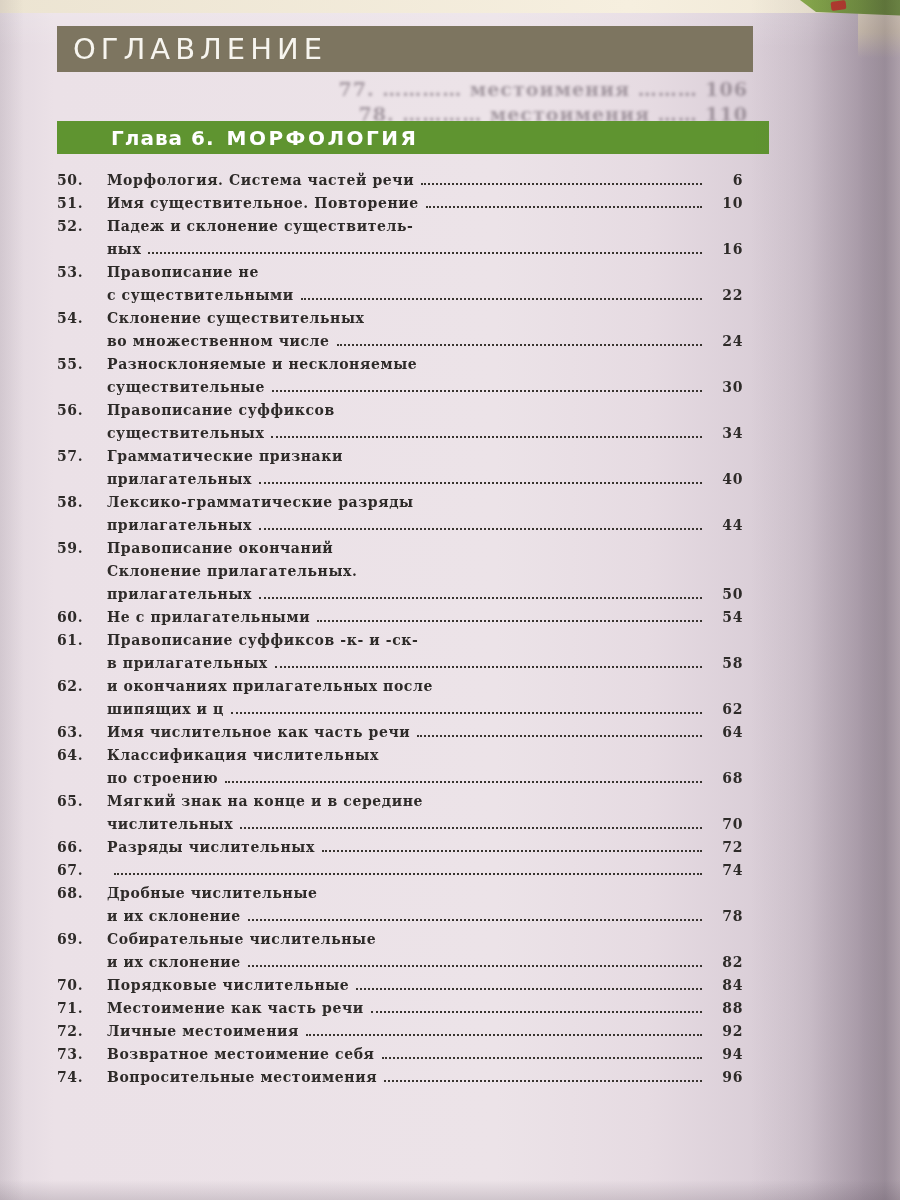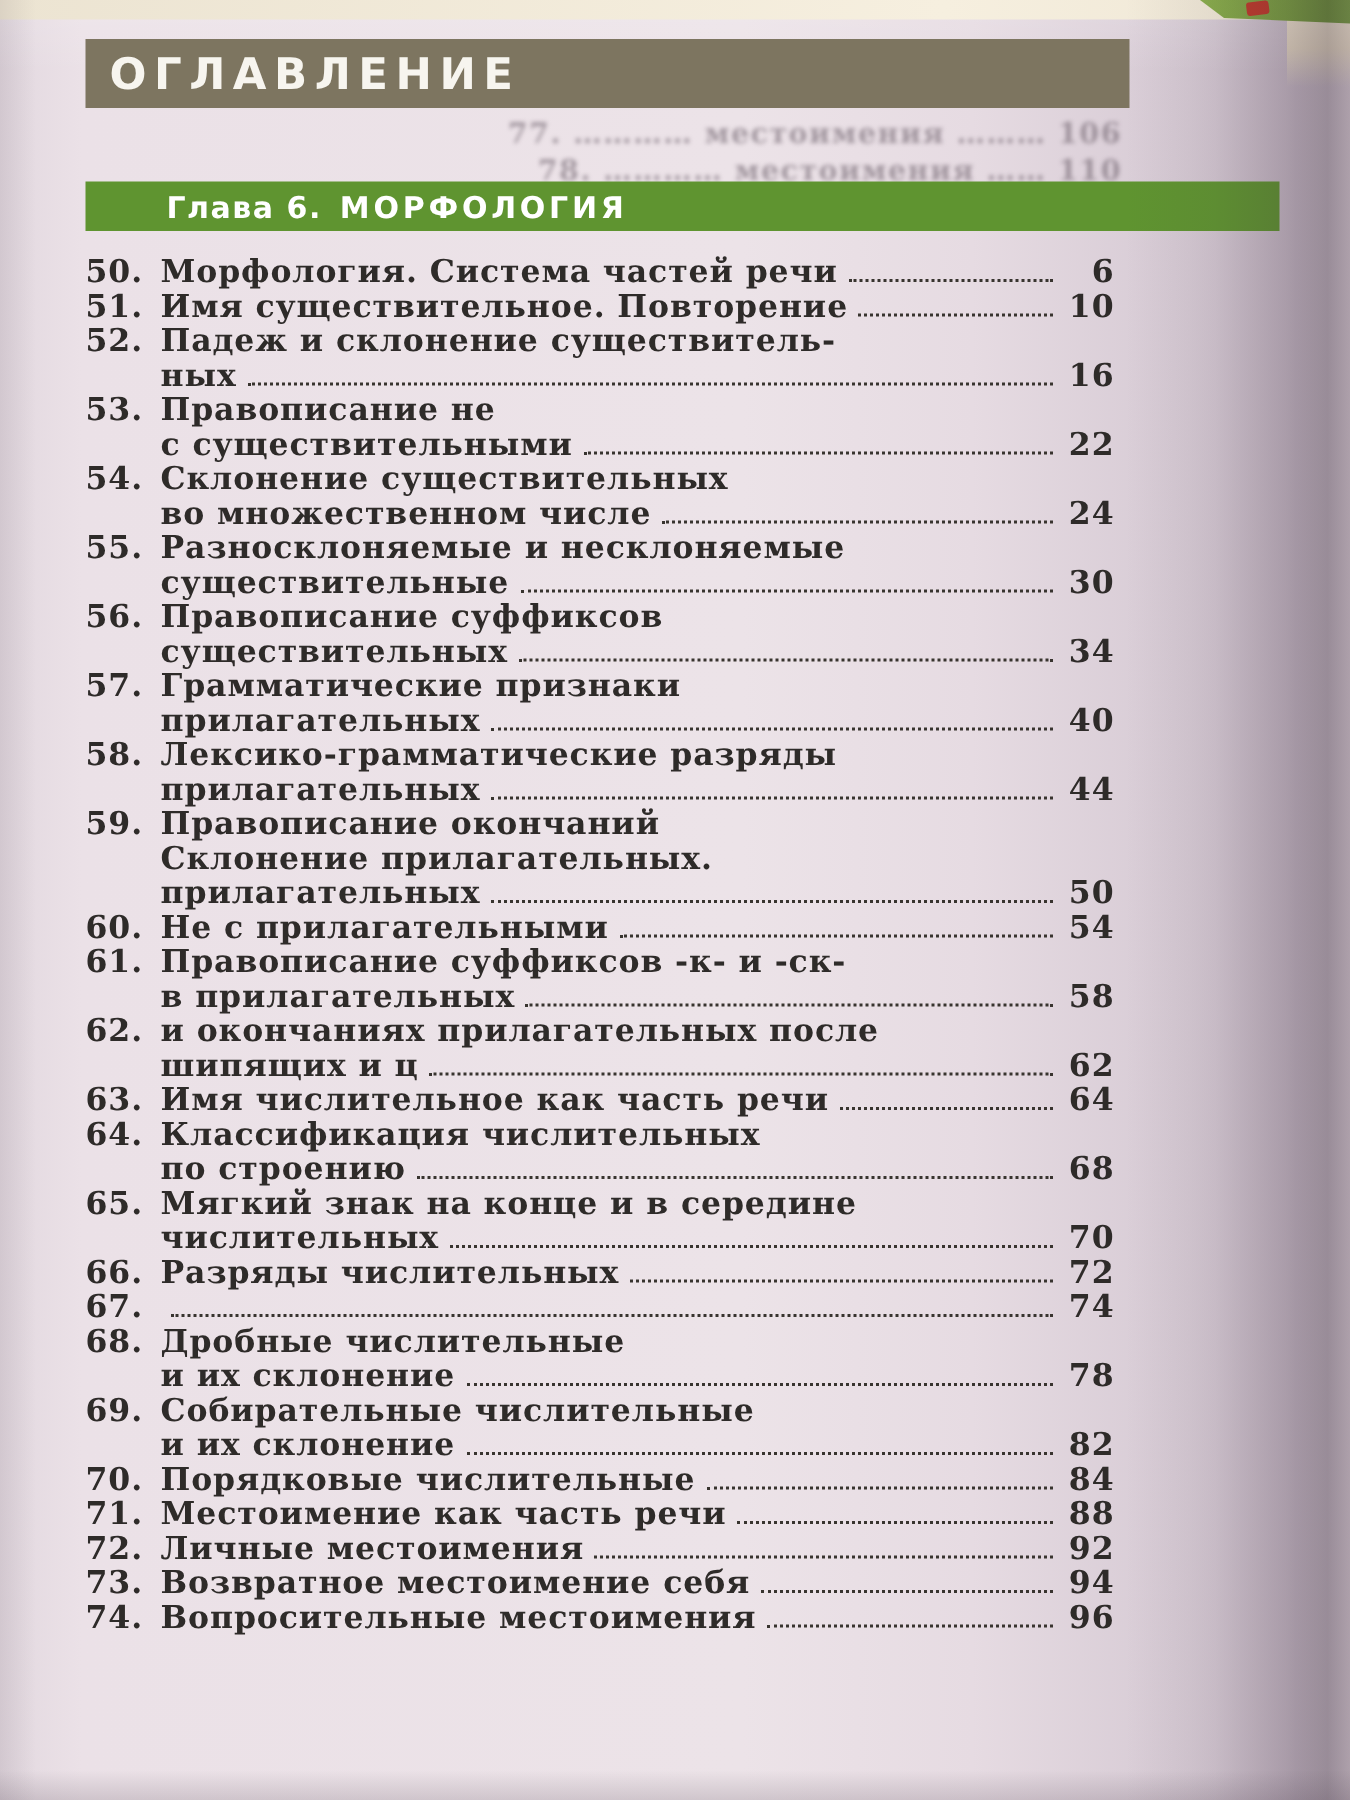--- a/index.html
+++ b/index.html
@@ -29,39 +29,39 @@
     background:linear-gradient(90deg, rgba(74,58,72,0) 0%, rgba(74,58,72,0.08) 40%,
       rgba(64,48,62,0.22) 72%, rgba(56,42,56,0.34) 90%, rgba(96,80,92,0.30) 100%); }
   .bottom-shadow { position:absolute; left:0; right:0; bottom:0; height:20px; pointer-events:none;
     background:linear-gradient(180deg, rgba(60,45,60,0) 0%, rgba(60,45,60,0.16) 100%); }
   .left-shade { position:absolute; top:0; bottom:0; left:0; width:24px; pointer-events:none;
     background:linear-gradient(90deg, rgba(70,55,70,0.10), rgba(70,55,70,0)); }
 
   
   .header-bar { position:absolute; left:57px; top:26px; width:696px; height:46px;
     display:flex; align-items:center; padding-left:16px;
-    font-family:"DejaVu Sans", sans-serif; font-weight:bold;
+    font-family:"DejaVu Sans", sans-serif; font-weight:normal;
     font-size:29px; letter-spacing:5px; color:#f7f5ef; }
 
   
   .ghosts { position:absolute; left:300px; width:448px; top:77px;
     filter:blur(1.4px); color:rgba(105,92,104,0.55);
     font-size:19px; line-height:25px; font-weight:bold; letter-spacing:1px;
     text-align:right; }
 
   
-  .chapter-bar { position:absolute; left:57px; top:121px; width:796px; height:33px;
+  .chapter-bar { position:absolute; left:57px; top:121px; width:712px; height:33px;
     display:flex; align-items:center; padding-left:54px;
     font-family:"DejaVu Sans", sans-serif; font-weight:bold; color:#ffffff; font-size:20px; }
   .chapter-bar .label { margin-right:12px; letter-spacing:1px; }
   .chapter-bar .title { letter-spacing:2.5px; }
 
   
   .toc { position:absolute; left:57px; top:169px; width:686px;
-    color:#2e2b29; font-size:21px; line-height:23px;
+    color:#2e2b29; font-size:14px; line-height:23px;
     font-weight:bold; letter-spacing:0.6px; }
   .entry { display:flex; }
   .num { width:50px; flex:none; }
   .entry-body { flex:1; min-width:0; }
   .line { display:flex; align-items:baseline; }
   .leader { flex:1; border-bottom:2.6px dotted #38342f; margin:0 5px 0 7px; }
   .pg { flex:none; min-width:36px; text-align:right; }
 </style>
 </head>
 <body>

